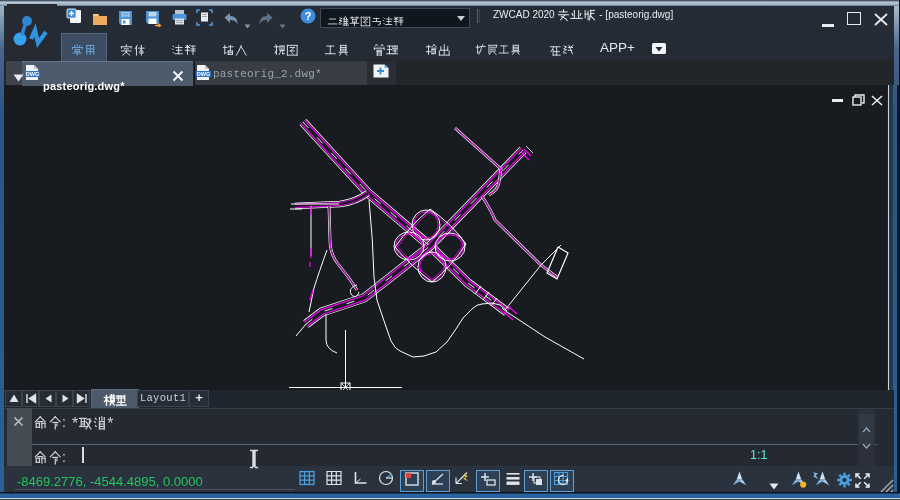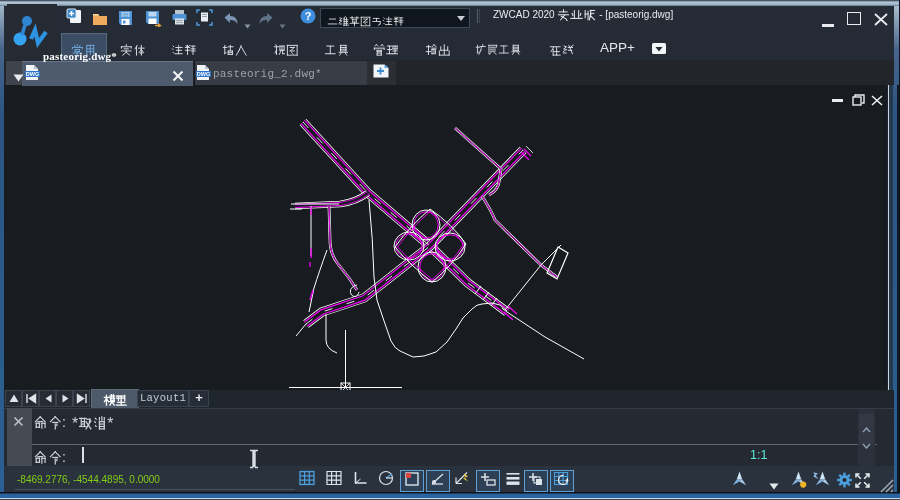--- a/index.html
+++ b/index.html
@@ -459,21 +459,21 @@
         <path d="M3.5 4 h7 l-3.5 4.5 z" fill="#262b33"></path>
       </svg></div>
     <div class="abs" style="left:366px;top:61px;width:30px;height:24px;background:#2b2f35"></div>
     <div class="abs" style="left:22px;top:61px;width:171px;height:24px;background:#4e5b6d;border-top:1px solid #68778b"></div>
     <div class="abs" style="left:25px;top:64px"><svg width="16" height="20" style="" viewBox="0 0 16 20">
         <path d="M1 1 h8 l4 4 v11 H1 z" fill="#f2f5f7"></path>
         <path d="M9 1 l4 4 h-4 z" fill="#b9c4ce"></path>
         <rect x="0" y="7" width="15" height="6" fill="#2e74c8"></rect>
         <text x="7.5" y="12" font-size="5.5" font-weight="bold" fill="#fff" text-anchor="middle" font-family="Liberation Sans">DWG</text>
       </svg></div>
-    <div class="abs" style="left:43px;top:50px;color:#fff;font-size:11px;font-weight:bold;font-family:Liberation Serif, serif;letter-spacing:0.2px">pasteorig.dwg*</div>
+    <div class="abs" style="left:43px;top:80px;color:#fff;font-size:11px;font-weight:bold;font-family:Liberation Sans, sans-serif;letter-spacing:0.2px">pasteorig.dwg*</div>
     <div class="abs" style="left:172px;top:68px"><svg width="12" height="12" style="" viewBox="0 0 12 12">
         <path d="M1.5 1.5 L10.5 10.5 M10.5 1.5 L1.5 10.5" stroke="#f2f5f7" stroke-width="2"></path>
       </svg></div>
     <div class="abs" style="left:194px;top:61px;width:172px;height:24px;background:#383d45;border-left:1px solid #14181e"></div>
     <div class="abs" style="left:196px;top:64px"><svg width="16" height="20" style="" viewBox="0 0 16 20">
         <path d="M1 1 h8 l4 4 v11 H1 z" fill="#f2f5f7"></path>
         <path d="M9 1 l4 4 h-4 z" fill="#b9c4ce"></path>
         <rect x="0" y="7" width="15" height="6" fill="#2e74c8"></rect>
         <text x="7.5" y="12" font-size="5.5" font-weight="bold" fill="#fff" text-anchor="middle" font-family="Liberation Sans">DWG</text>
       </svg></div>
@@ -672,21 +672,21 @@
       </svg></div>
     <div class="abs" style="left:858px;top:409px;width:17px;height:57px;background:#2b303a"></div>
     <div class="abs" style="left:859px;top:414px;width:15px;height:15px;background:#323945"></div>
     <div class="abs" style="left:859px;top:430px;width:15px;height:15px;background:#323945"></div>
     <div class="abs" style="left:862px;top:419px"><svg width="9" height="6" style="" viewBox="0 0 9 6">
         <path d="M1 5 L4.5 1 L8 5" stroke="#8fa3b5" stroke-width="1.4" fill="none"></path>
       </svg></div>
     <div class="abs" style="left:862px;top:435px"><svg width="9" height="6" style="" viewBox="0 0 9 6">
         <path d="M1 1 L4.5 5 L8 1" stroke="#8fa3b5" stroke-width="1.4" fill="none"></path>
       </svg></div>
-    <div class="abs" style="left:17px;top:474px;color:#84cc16;font-size:10px">-8469.2776, -4544.4895, 0.0000</div>
+    <div class="abs" style="left:17px;top:474px;color:#22c55e;font-size:13px">-8469.2776, -4544.4895, 0.0000</div>
     <div class="abs" style="left:15px;top:489px;width:280px;height:1px;background:#4a545e"></div>
     <div class="abs" style="left:296px;top:470px;width:22px;height:20px;">
       <div style="position:absolute;left:50%;top:50%;transform:translate(-50%,-50%)"><svg width="16" height="15" style="" viewBox="0 0 16 15">
           <path d="M1 1 h14 v13 h-14 z M1 5.3 h14 M1 9.6 h14 M5.6 1 v13 M10.3 1 v13" stroke="#4c9edc" stroke-width="1.3" fill="none"></path>
         </svg></div>
     </div>
     <div class="abs" style="left:323px;top:470px;width:22px;height:20px;">
       <div style="position:absolute;left:50%;top:50%;transform:translate(-50%,-50%)"><svg width="16" height="15" style="" viewBox="0 0 16 15">
           <path d="M1 1 h14 v13 h-14 z M1 5.3 h14 M1 9.6 h14 M5.6 1 v13 M10.3 1 v13" stroke="#dde3ea" stroke-width="1.2" fill="none"></path>
         </svg></div>

